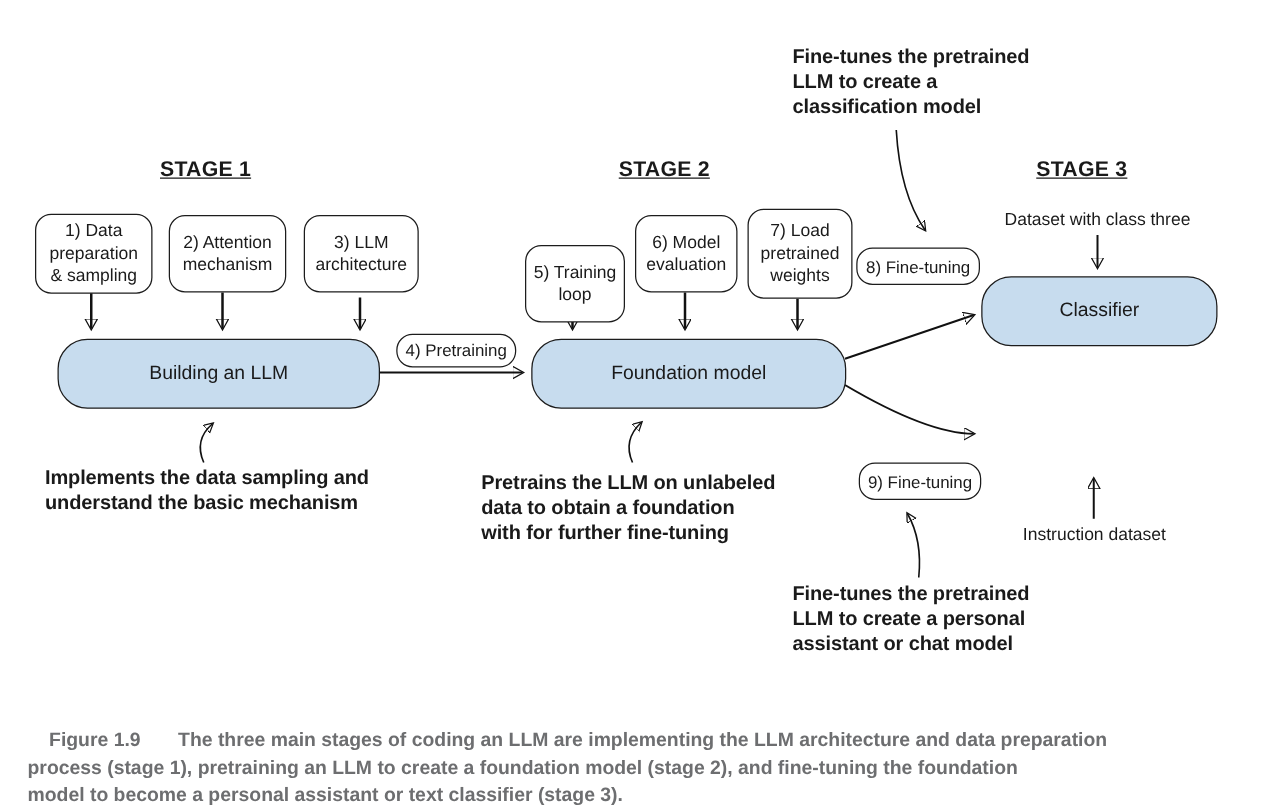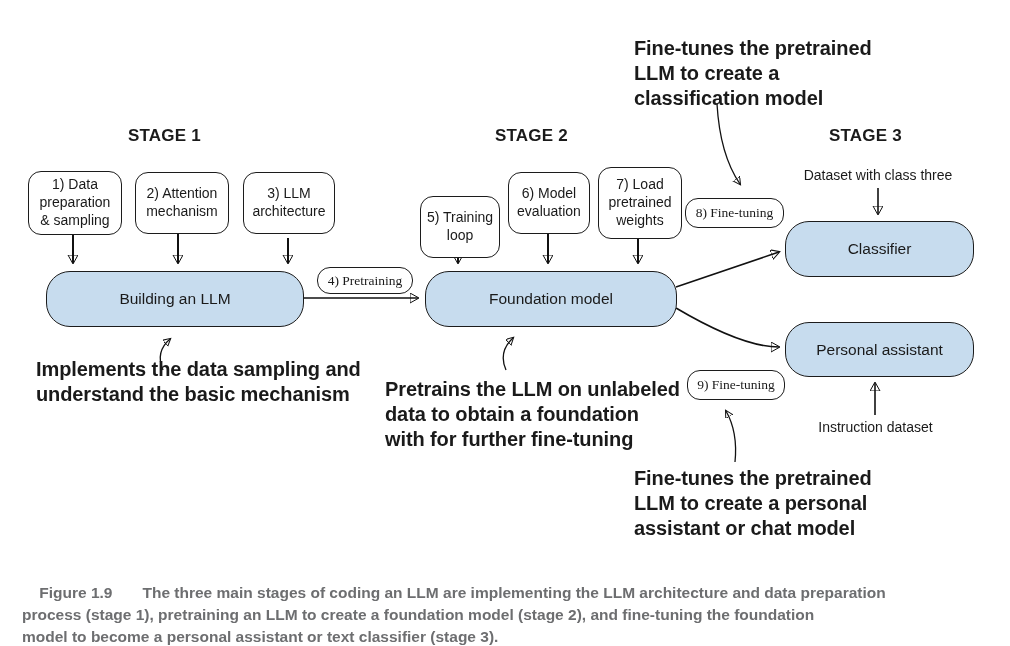--- a/index.html
+++ b/index.html
@@ -3,41 +3,42 @@
 <meta charset="utf-8">
 <style>
   html,body { margin:0; padding:0; background:#fff; }
   #figure {
     position:relative; width:1010px; height:646px; background:#ffffff;
     font-family:"Liberation Sans", sans-serif; color:#1a1a1a; overflow:hidden;
   }
   .stage-label {
     position:absolute; font-weight:bold; font-size:17px; letter-spacing:.2px;
     white-space:nowrap;
+    text-decoration:underline;
   }
   .step {
     position:absolute; background:#ffffff; border:1.6px solid #1c1c1c;
     border-radius:13px; display:flex; align-items:center; justify-content:center;
     text-align:center; font-size:14px; line-height:1.27; white-space:pre-line;
   }
   .pill {
     position:absolute; background:#ffffff; border:1.4px solid #1c1c1c;
     border-radius:13px; display:flex; align-items:center; justify-content:center;
-    font-size:13.5px; white-space:nowrap;font-family:Liberation Serif, serif;
+    font-size:13.5px; white-space:nowrap;
   }
   .node {
     position:absolute; background:var(--box-fill,#c7dcee); border:1.6px solid #1c1c1c;
     border-radius:24px; display:flex; align-items:center; justify-content:center;
     text-align:right; font-size:15.5px;
   }
   .io-label {
     position:absolute; font-size:14px; text-align:center; white-space:nowrap;
   }
   .annotation {
-    position:absolute; font-weight:bold; font-size:20px; line-height:1.25;
+    position:absolute; font-weight:bold; font-size:16px; line-height:1.25;
     white-space:pre-line; letter-spacing:-0.1px;
   }
   .caption {
     position:absolute; left:22px; top:560px; width:970px;
     font-weight:bold; font-size:15.5px; line-height:22px;
     color:var(--caption-text,#6d6e70); white-space:pre-wrap;
   }
   .caption .cap-label { margin-right:30px; }
   svg.arrows { position:absolute; left:0; top:0; pointer-events:none; }
   svg.arrows path, svg.arrows line { fill:none; stroke:#111; }
@@ -99,29 +100,28 @@
 pretrained
 weights</div>
 
   <div class="pill" style="left:317px; top:267px; width:94px; height:25px;">4) Pretraining</div>
   <div class="pill" style="left:685px; top:198px; width:97px; height:28px;">8) Fine-tuning</div>
   <div class="pill" style="left:687px; top:370px; width:96px; height:28px;">9) Fine-tuning</div>
 
   <div class="node" style="left:46px; top:271px; width:256px; height:54px;">Building an LLM</div>
   <div class="node" style="left:425px; top:271px; width:250px; height:54px;">Foundation model</div>
   <div class="node" style="left:785px; top:221px; width:187px; height:54px;">Classifier</div>
-  <div class="node" style="left:785px; top:322px; width:187px; height:53px;">Personal assistant</div>
 
   <div class="io-label" style="left:788px; top:167px; width:180px;">Dataset with class three</div>
   <div class="io-label" style="left:788px; top:419px; width:175px;">Instruction dataset</div>
 
   <div class="annotation" style="left:634px; top:36px;">Fine-tunes the pretrained
 LLM to create a
 classification model</div>
-  <div class="annotation" style="left:36px; top:357px;">Implements the data sampling and
+  <div class="annotation" style="left:36px; top:373px;">Implements the data sampling and
 understand the basic mechanism</div>
   <div class="annotation" style="left:385px; top:377px;">Pretrains the LLM on unlabeled
 data to obtain a foundation
 with for further fine-tuning</div>
   <div class="annotation" style="left:634px; top:466px;">Fine-tunes the pretrained
 LLM to create a personal
 assistant or chat model</div>
 
   <div class="caption">
     <span class="cap-label">Figure 1.9</span><span>The three main stages of coding an LLM are implementing the LLM architecture and data preparation

